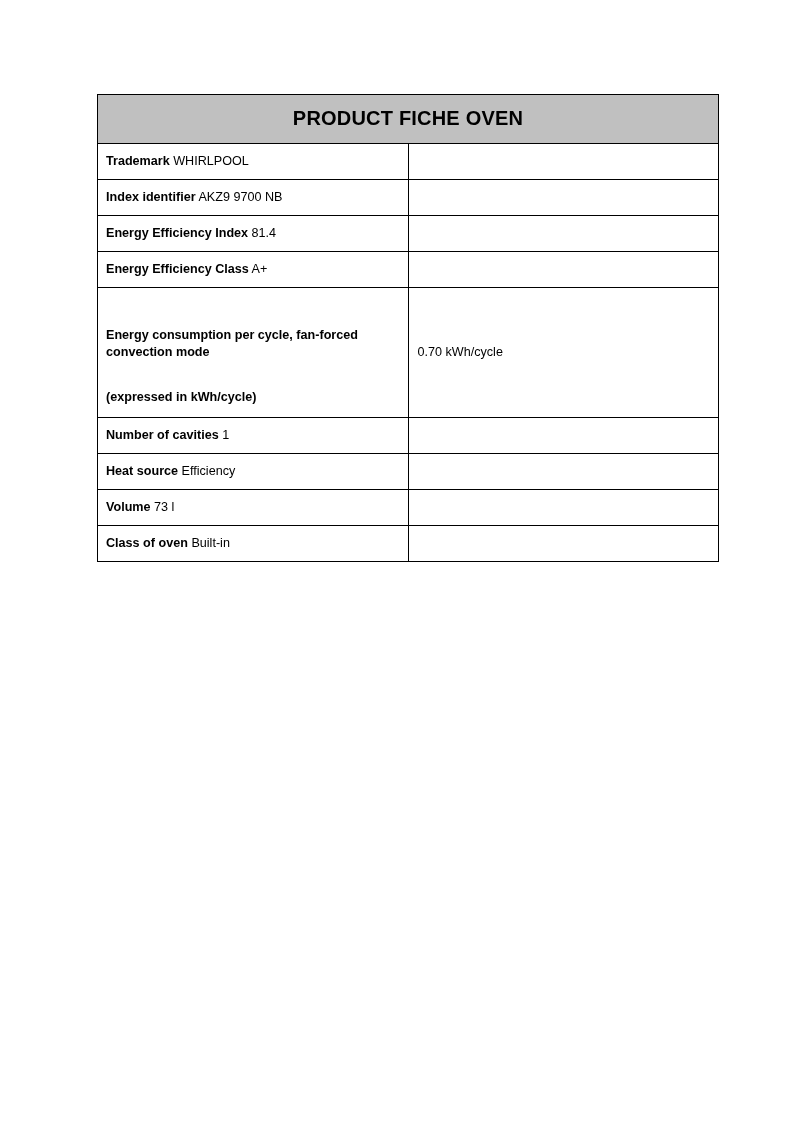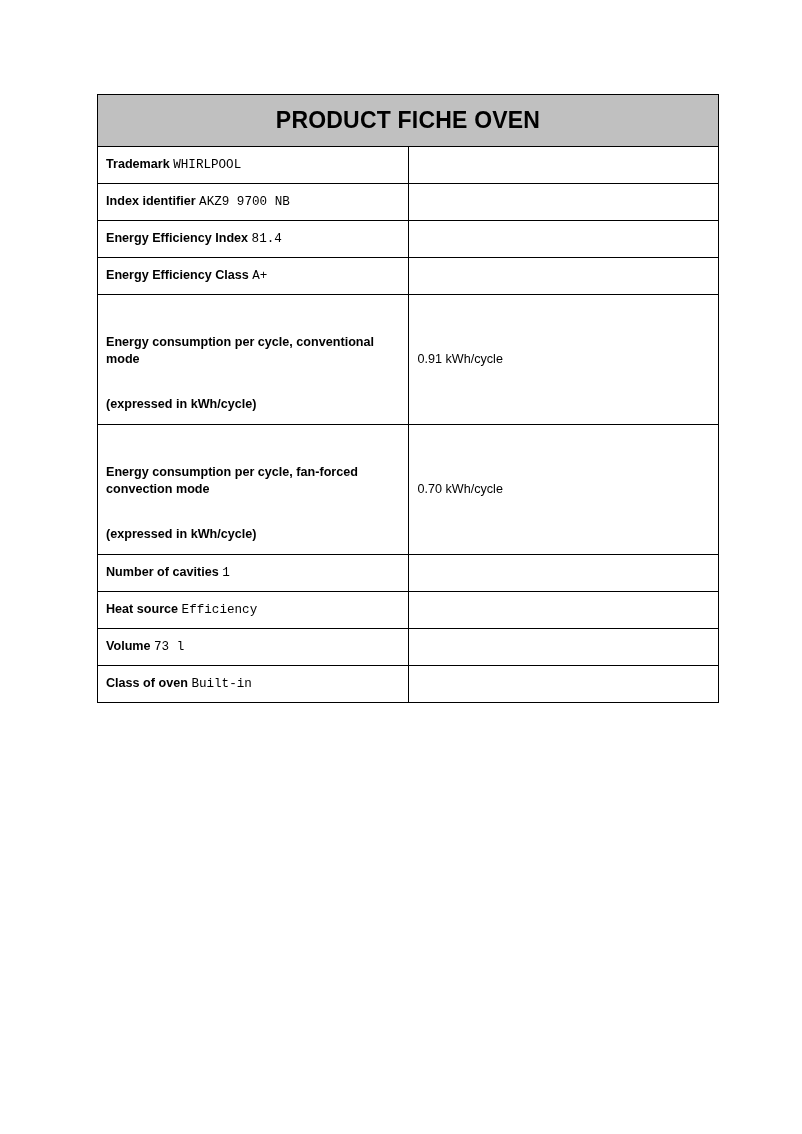--- a/index.html
+++ b/index.html
@@ -32,39 +32,38 @@
     table-layout: fixed;
   }
   .fiche-table td, .fiche-table th {
     border: 1px solid #000000;
     vertical-align: middle;
   }
   .title-cell {
     background: #c0c0c0;
     text-align: center;
     font-weight: bold;
-    font-size: 23px;
+    font-size: 20px;
     letter-spacing: 0.2px;
     padding: 12px 6px 13px 6px;
     line-height: 1.15;
     margin-left: 48px;
   }
   .label-cell {
     padding: 9px 6px 9px 8px;
     font-size: 12.6px;
     line-height: 1.35;
     width: 417px;
   }
   .label-cell .lbl {
     font-weight: bold;
     margin-top: 28px;
   }
   .label-cell .val {
     font-weight: normal;
-    font-family: Liberation Mono, monospace;
   }
   .value-cell {
     padding: 9px 6px 9px 9px;
     font-size: 12.6px;
     line-height: 1.35;
     width: 203px;
   }
   .tall .label-cell,
   .tall .value-cell {
     padding-top: 11px;
@@ -97,27 +96,20 @@
       <tr>
         <td class="label-cell"><span class="lbl">Energy Efficiency Index</span> <span class="val">81.4</span></td>
         <td class="value-cell"></td>
       </tr>
 
       <tr>
         <td class="label-cell"><span class="lbl">Energy Efficiency Class</span> <span class="val">A+</span></td>
         <td class="value-cell"></td>
       </tr>
 
-      <tr class="tall">
-        <td class="label-cell">
-            <span class="lbl multiline">Energy consumption per cycle, conventional mode</span>
-            <span class="lbl multiline">(expressed in kWh/cycle)</span>
-          </td>
-        <td class="value-cell">0.91 kWh/cycle</td>
-      </tr>
 
       <tr class="tall">
         <td class="label-cell">
             <span class="lbl multiline">Energy consumption per cycle, fan-forced convection mode</span>
             <span class="lbl multiline">(expressed in kWh/cycle)</span>
           </td>
         <td class="value-cell">0.70 kWh/cycle</td>
       </tr>
 
       <tr>

